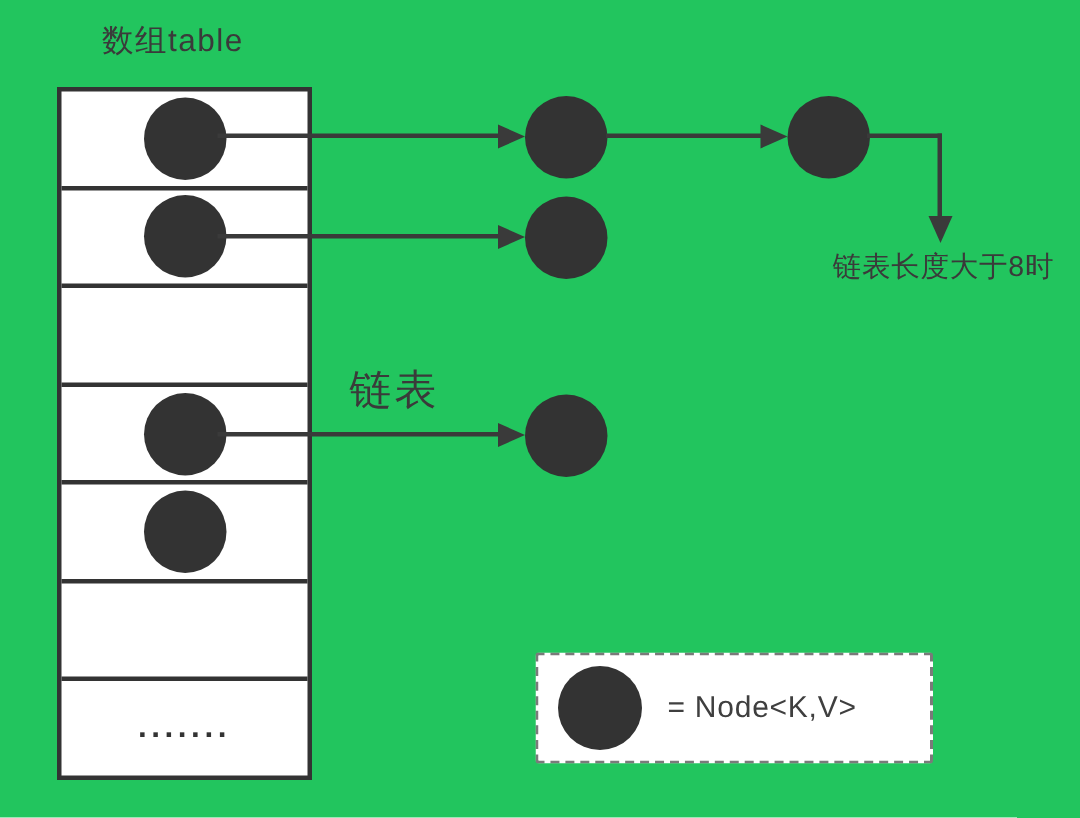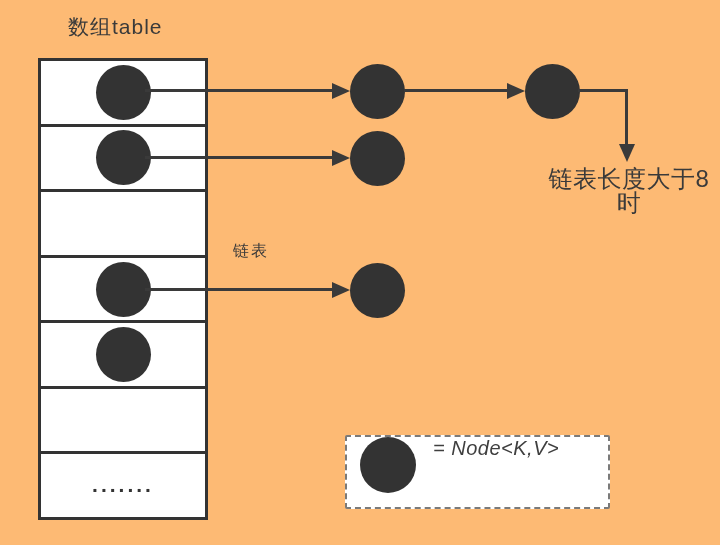--- a/index.html
+++ b/index.html
@@ -1,17 +1,17 @@
 <!DOCTYPE html>
 <html><head>
 <meta charset="utf-8">
 <style>
   html,body{margin:0;padding:0;background:#ffffff;}
   .canvas{
-    position:relative;width:720px;height:545px;background:#fdba74;
+    position:relative;width:720px;height:545px;background:#22c55e;
     font-family:"Liberation Sans", sans-serif;color:#3a3a3a;overflow:hidden;
   }
   .title{
     position:absolute;left:68px;top:13px;font-size:21px;letter-spacing:1px;color:#3a3a3a;
   }
   .array{
     position:absolute;left:38px;top:58px;width:170px;height:462px;
     border:3px solid #333333;box-sizing:border-box;display:flex;flex-direction:column;background:#fff;
   }
   .cell{
@@ -33,28 +33,28 @@
   .arrow-right{
     position:absolute;width:0;height:0;
     border-top:8px solid transparent;border-bottom:8px solid transparent;
     border-left:18px solid #3a3a3a;
   }
   .arrow-down{
     position:absolute;width:0;height:0;
     border-left:8px solid transparent;border-right:8px solid transparent;
     border-top:18px solid #3a3a3a;
   }
-  .ll-label{position:absolute;left:233px;top:241px;font-size:16px;letter-spacing:2px;}
+  .ll-label{position:absolute;left:233px;top:241px;font-size:28px;letter-spacing:2px;}
   .note{
     position:absolute;left:538px;top:167px;width:182px;text-align:center;
-    font-size:24px;line-height:24px;letter-spacing:0.5px;
+    font-size:19px;line-height:24px;letter-spacing:0.5px;
   }
   .legend{
-    position:absolute;left:345px;top:435px;width:265px;height:74px;box-sizing:border-box;
-    border:2px dashed #7a7a7a;border-radius:2px;display:flex;background:#fff;font-style:italic;
+    position:absolute;left:357px;top:435px;width:265px;height:74px;box-sizing:border-box;
+    border:2px dashed #7a7a7a;border-radius:2px;display:flex;align-items:center;background:#fff;
   }
   .legend .node{margin-left:13px;width:56px;height:56px;}
   .legend-text{margin-left:17px;font-size:20px;letter-spacing:0.5px;color:#3f3f3f;}
 </style>
 </head>
 <body>
 
 <div class="canvas">
 
   <div class="title">数组table</div>

